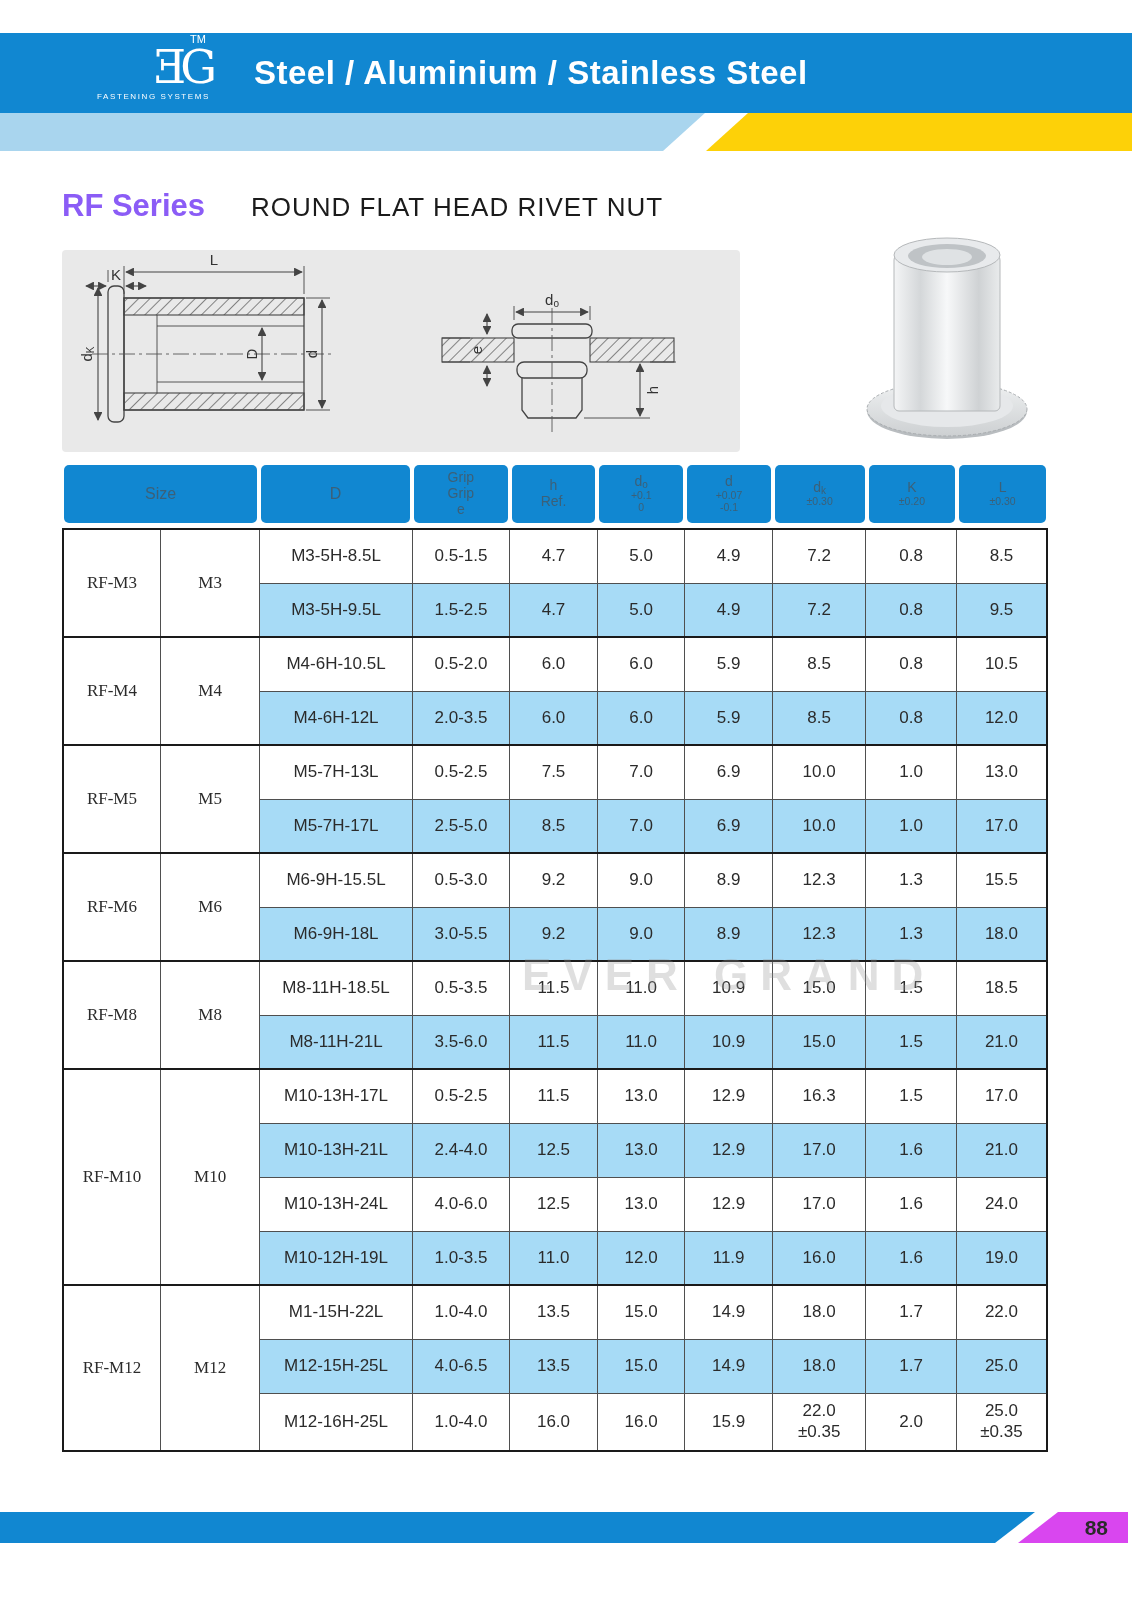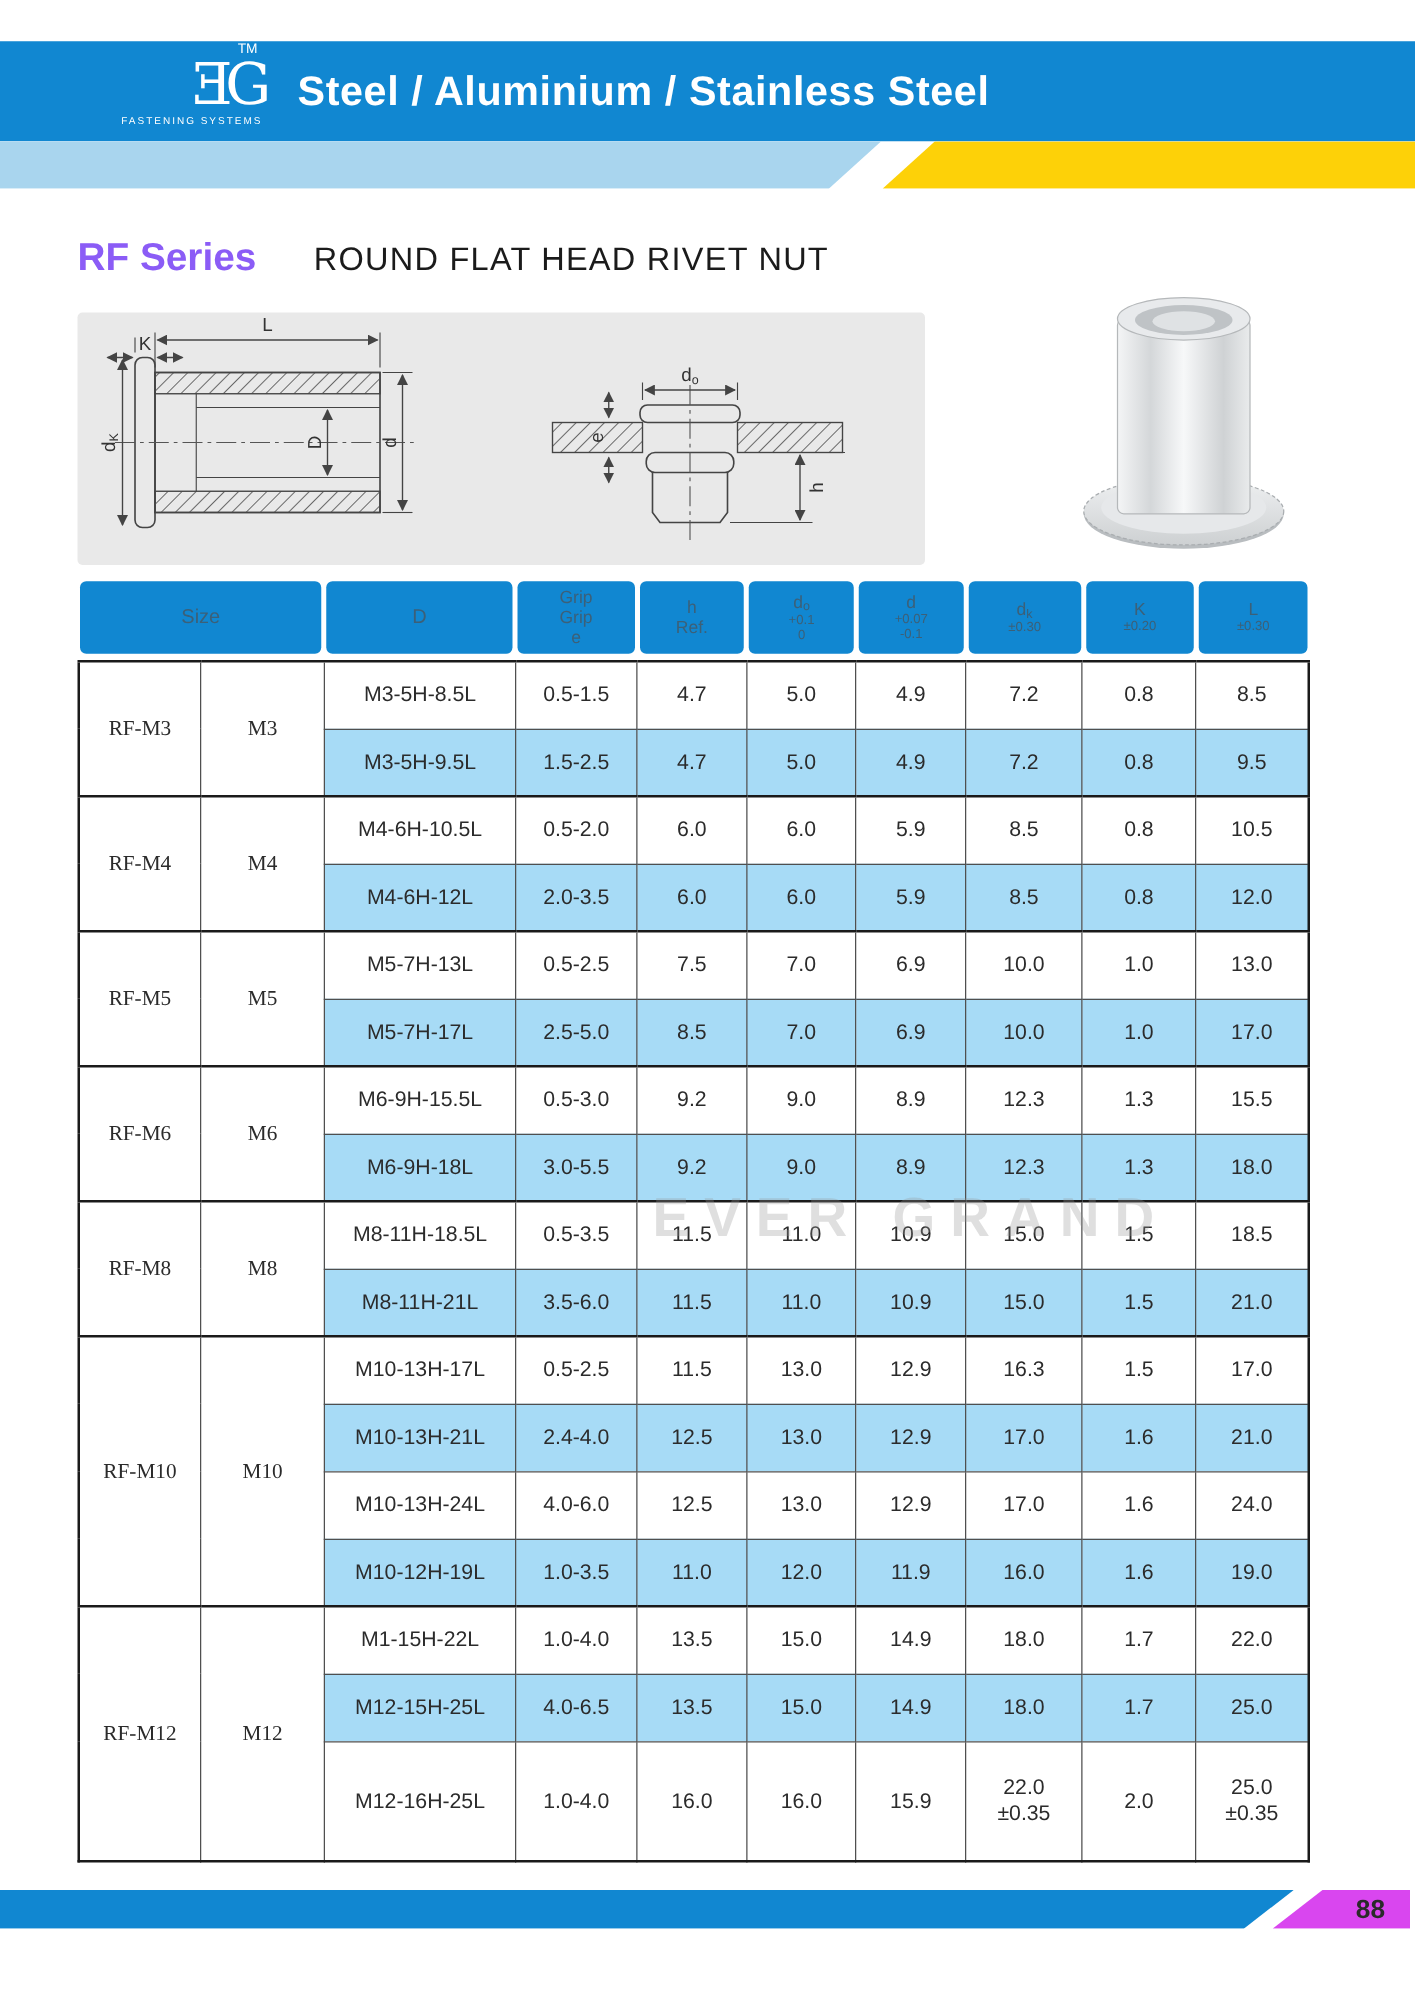--- a/index.html
+++ b/index.html
@@ -5,21 +5,21 @@
   * { margin:0; padding:0; box-sizing:border-box; }
   body { background:#888; font-family:"Liberation Sans", sans-serif; }
   .page { position:relative; width:1132px; height:1600px; background:#ffffff; margin:0 auto; overflow:hidden; }
 
   
   .topbar { position:absolute; left:0; top:33px; width:1132px; height:80px; background:#1187d1; display:flex; align-items:center; }
   .logo { position:relative; margin-left:92px; width:118px; text-align:right; color:#fff; }
   .logo-text { font-family:"DejaVu Serif", serif; font-size:46px; line-height:44px; letter-spacing:-7px; }
   .logo-tm { position:absolute; top:-12px; right:4px; font-size:11px; letter-spacing:0; }
   .logo-sub { font-size:8px; letter-spacing:1.6px; margin-top:3px; white-space:nowrap; }
-  .bar-title { color:#fff; font-size:33px; font-weight:bold; margin-left:28px; letter-spacing:0.5px;text-align:right; }
+  .bar-title { color:#fff; font-size:33px; font-weight:bold; margin-left:44px; letter-spacing:0.5px;text-align:right; }
 
   .strip-lb { position:absolute; left:0; top:113px; width:705px; height:38px; background:#a9d5ee;
               clip-path:polygon(0 0, 100% 0, calc(100% - 42px) 100%, 0 100%); }
   .strip-yl { position:absolute; left:703px; top:113px; width:429px; height:38px; background:#fdd108;
               clip-path:polygon(45px 0, 100% 0, 100% 100%, 3px 100%); }
 
   
   .series-row { position:absolute; left:62px; top:188px; display:flex; align-items:baseline; }
   .series-name { color:#8b5cf6; font-size:31px; font-weight:bold; }
   .series-desc { color:#1b1b1b; font-size:26px; margin-left:46px; letter-spacing:1px; }
@@ -48,21 +48,21 @@
         align-items:center; justify-content:center; color:#3c6078; line-height:1.12; }
   .hb .main { font-size:16px; }
   .hb .hl   { font-size:14px; }
   .hb .tol  { font-size:10.5px; }
   .hb sub { font-size:10px; vertical-align:-2px; }
 
   .body-tbl { border-collapse:collapse; border:2px solid #1a1a1a; }
   .body-tbl td { border:1px solid #4f4f4f; text-align:center; vertical-align:middle;
                  font-size:17px; color:#2b2b2b; white-space:pre-line; line-height:1.2; background:#fff; }
   .body-tbl tr { height:54px; }
-  .body-tbl tr.tall { height:96px; }
+  .body-tbl tr.tall { height:58px; }
   .body-tbl tr.group-first td { border-top:2px solid #1a1a1a; }
   .body-tbl tr.shaded td:not(.sizecol) { background:#a7dbf6; }
   .body-tbl td.sizecol { background:#fff;font-family:Liberation Serif, serif; }
 
   
   .foot-blue { position:absolute; left:0; top:1512px; width:1132px; height:31px; background:#1187d1;
                clip-path:polygon(0 0, 1035px 0, 995px 100%, 0 100%); }
   .foot-light { position:absolute; left:1018px; top:1512px; width:110px; height:31px; background:#d946ef;
                 clip-path:polygon(40px 0, 100% 0, 100% 100%, 0 100%);
                 display:flex; align-items:center; justify-content:flex-end; padding-right:20px;

